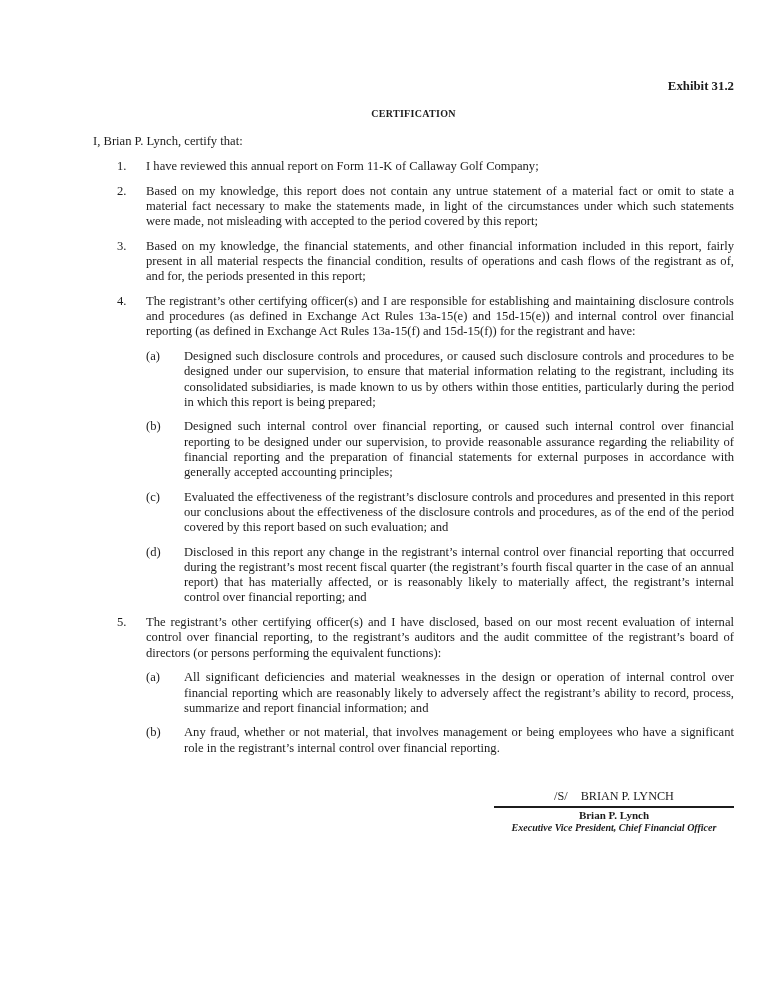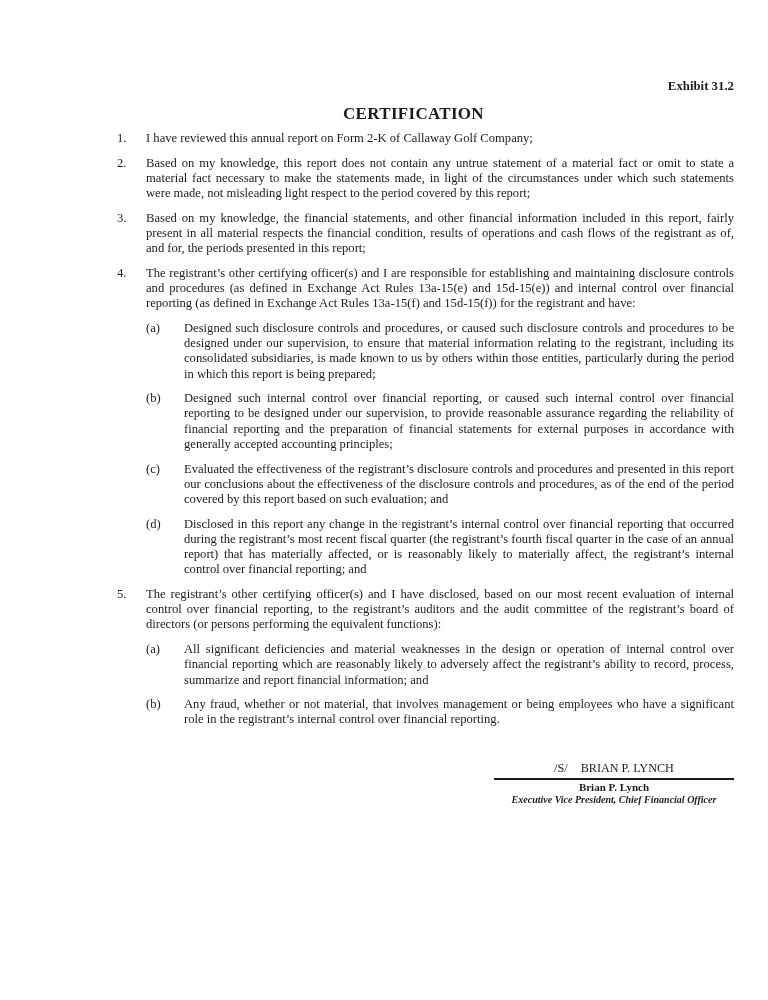--- a/index.html
+++ b/index.html
@@ -19,21 +19,21 @@
     margin-left: 29px;
   }
   .exhibit-label {
     text-align: right;
     font-weight: bold;
     font-size: 12.8px;
   }
   .doc-title {
     text-align: center;
     font-weight: bold;
-    font-size: 17px;
+    font-size: 10px;
     letter-spacing: 0.3px;
     margin-top: 12px;
   }
   .intro-line { margin-top: 13px; }
 
   .item { display: flex; margin-top: 9.5px; }
   .item > .marker {
     flex: 0 0 53px;
     box-sizing: border-box;
     padding-left: 24px;
@@ -77,29 +77,30 @@
 </style>
 </head>
 <body>
 
 <div class="page">
 
   <div class="exhibit-label">Exhibit 31.2</div>
 
   <div class="doc-title">CERTIFICATION</div>
 
+  <div class="intro-line">I, Brian P. Lynch, certify that:</div>
 
   <div class="item">
     <div class="marker">1.</div>
-    <div class="body">I have reviewed this annual report on Form 2-K of Callaway Golf Company;</div>
+    <div class="body">I have reviewed this annual report on Form 11-K of Callaway Golf Company;</div>
   </div>
 
   <div class="item">
     <div class="marker">2.</div>
-    <div class="body">Based on my knowledge, this report does not contain any untrue statement of a material fact or omit to state a material fact necessary to make the statements made, in light of the circumstances under which such statements were made, not misleading light respect to the period covered by this report;</div>
+    <div class="body">Based on my knowledge, this report does not contain any untrue statement of a material fact or omit to state a material fact necessary to make the statements made, in light of the circumstances under which such statements were made, not misleading with accepted to the period covered by this report;</div>
   </div>
 
   <div class="item">
     <div class="marker">3.</div>
     <div class="body">Based on my knowledge, the financial statements, and other financial information included in this report, fairly present in all material respects the financial condition, results of operations and cash flows of the registrant as of, and for, the periods presented in this report;</div>
   </div>
 
   <div class="item">
     <div class="marker">4.</div>
     <div class="body">

